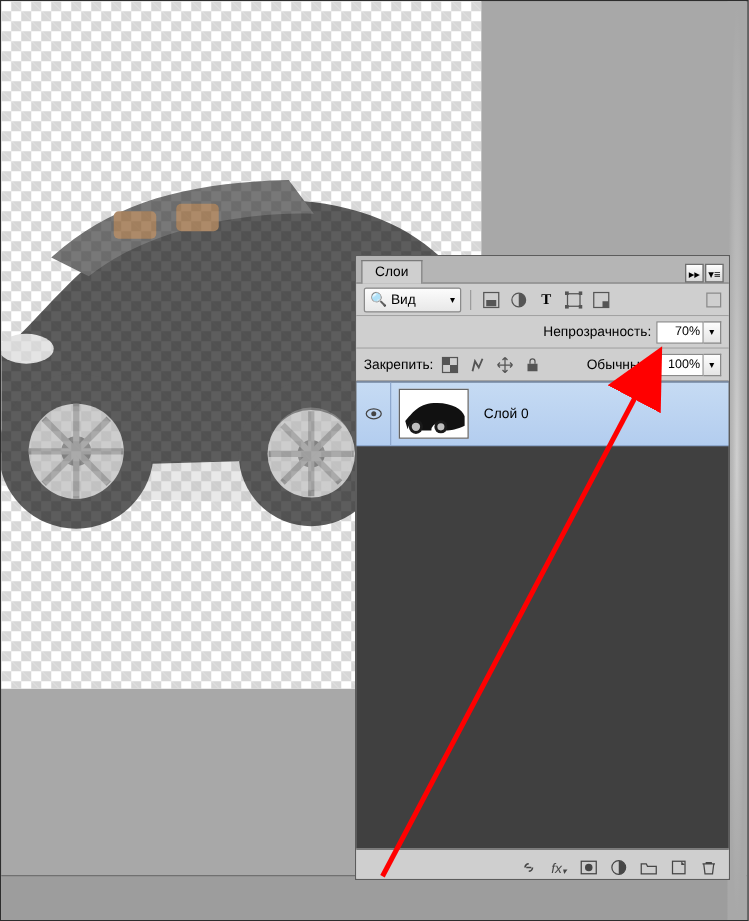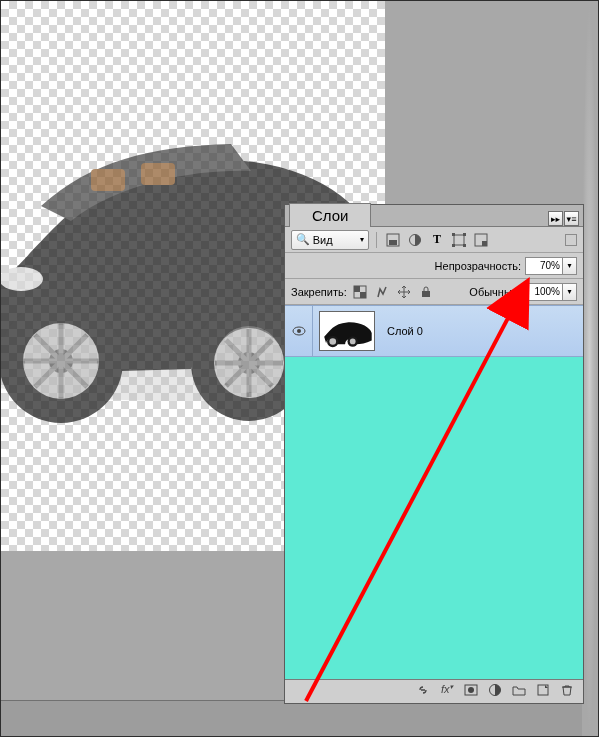--- a/index.html
+++ b/index.html
@@ -18,52 +18,52 @@
 .car .glass{fill:#3f3f3f}
 .car .seat{fill:#8b5a2b}
 .car .wheel{fill:#1a1a1a}
 .car .rim{fill:#b8b8b8}
 .bottom-bar{position:absolute;left:0;bottom:0;width:596px;height:36px;background:#9d9d9d;border-top:1px solid #707070}
 .rt-strip{position:absolute;right:0;top:0;width:15px;height:100%;background:radial-gradient(ellipse at center,#cfcfcf 0,#bababa 30%,#a8a8a8 70%)}
 
 
 .layers{position:absolute;left:283px;top:203px;width:300px;height:500px;background:#cfcfcf;border:1px solid #5c5c5c;display:flex;flex-direction:column}
 .tabbar{height:22px;display:flex;align-items:flex-end;background:#b5b5b5;border-bottom:1px solid #7a7a7a;padding:0 4px}
-.tab{padding:3px 22px;background:#cfcfcf;border:1px solid #7a7a7a;border-bottom:none;font-size:15px;position:relative;top:1px}
+.tab{padding:3px 10px;background:#cfcfcf;border:1px solid #7a7a7a;border-bottom:none;font-size:11px;position:relative;top:1px}
 .tab-act{display:flex;margin-left:auto;gap:1px}
 .tab-act .sq{width:15px;height:15px;border:1px solid #6f6f6f;background:linear-gradient(#fff,#d9d9d9);display:flex;align-items:center;justify-content:center;font-size:9px}
 
 
 .row{display:flex;align-items:center;height:26px;padding:0 6px;background:#cfcfcf;border-bottom:1px solid #a2a2a2;gap:4px}
 .search{display:flex;align-items:center;height:20px;border:1px solid #8b8b8b;background:linear-gradient(#fcfcfc,#e8e8e8);padding:0 4px;border-radius:2px}
 .search span.mag{font-size:11px;margin-right:3px}
 .sep{width:1px;height:16px;background:#9c9c9c;margin:0 3px}
 .icongrey{width:18px;height:18px;border:0;background:transparent;display:flex;align-items:center;justify-content:center;font-size:12px;padding:0}
 .icongrey svg{width:14px;height:14px}
 .last-sq{width:12px;height:12px;border:1px solid #8b8b8b;background:#cfcfcf;margin-left:auto}
 
 .combo{height:20px;border:1px solid #8b8b8b;background:linear-gradient(#fdfdfd,#e5e5e5);display:flex;align-items:center;padding:0 4px;border-radius:2px;font-size:11px}
 .combo .arr{margin-left:auto;font-size:8px}
 .pct-wrap{display:flex;align-items:flex-end}
 .pct{width:38px;height:18px;border:1px solid #8b8b8b;background:#fff;text-align:right;font-size:10px;padding:0 2px}
 .pct-dd{width:14px;height:18px;border:1px solid #8b8b8b;border-left:none;background:linear-gradient(#fdfdfd,#e5e5e5);display:flex;align-items:center;justify-content:center;font-size:8px}
 .lbl{font-size:11px;white-space:nowrap}
 
 
-.layerlist{flex:1;background:#5eead4;overflow:hidden}
+.layerlist{flex:1;background:#404040;overflow:hidden}
 .layer-row{display:flex;align-items:center;height:52px;background:linear-gradient(#c6dbf3,#b3cdef);border-top:1px solid #8ea8cd;border-bottom:1px solid #8ea8cd}
 .eyecell{width:28px;height:100%;display:flex;align-items:center;justify-content:center;border-right:1px solid #8ea8cd}
 .thumbcell{width:68px;height:100%;display:flex;align-items:center;justify-content:center}
 .thumb{width:56px;height:40px;border:1px solid #666;background:#fff;position:relative;overflow:hidden}
 .thumb svg{position:absolute;left:0;top:0;width:100%;height:100%}
 .layer-row .name{padding-left:6px;font-size:11px}
 
 
 .panel-foot{height:24px;border-top:1px solid #7a7a7a;background:#cfcfcf;display:flex;align-items:center;justify-content:flex-end;gap:4px;padding:0 6px}
-.foot-btn{width:20px;height:18px;display:flex;align-items:flex-start;justify-content:center;background:transparent;border:none;padding:0;font-size:12px;color:#464646}
+.foot-btn{width:20px;height:18px;display:flex;align-items:flex-end;justify-content:center;background:transparent;border:none;padding:0;font-size:12px;color:#464646}
 .foot-btn svg{width:14px;height:14px;fill:#464646}
 
 
 .arrow-svg{position:absolute;left:0;top:0;width:599px;height:737px;pointer-events:none}
 
 .sm-svg{width:14px;height:14px;fill:#555}
 </style>
 </head>
 <body>
 

